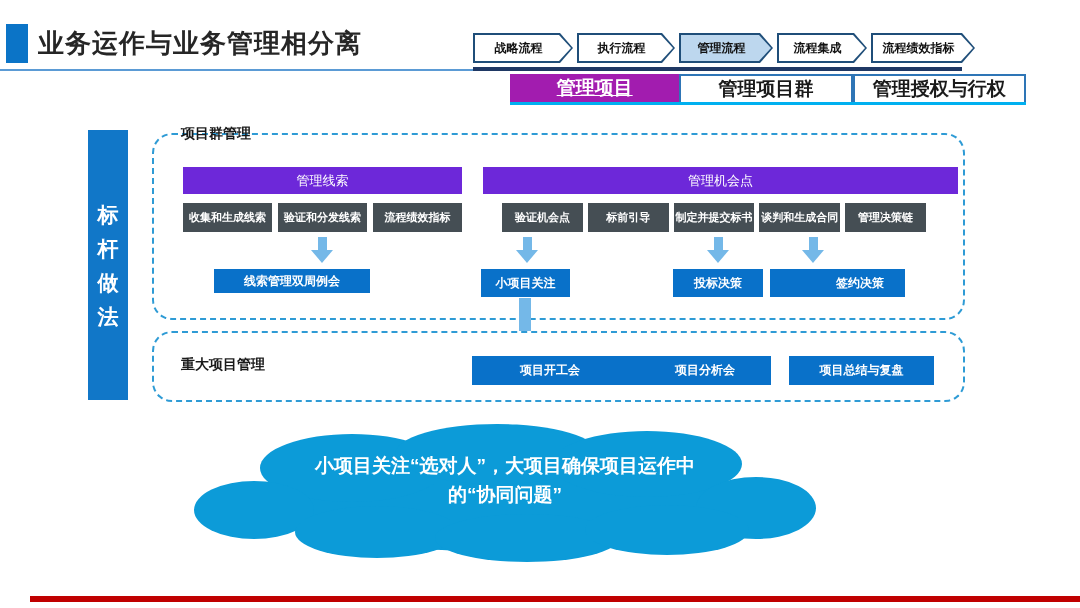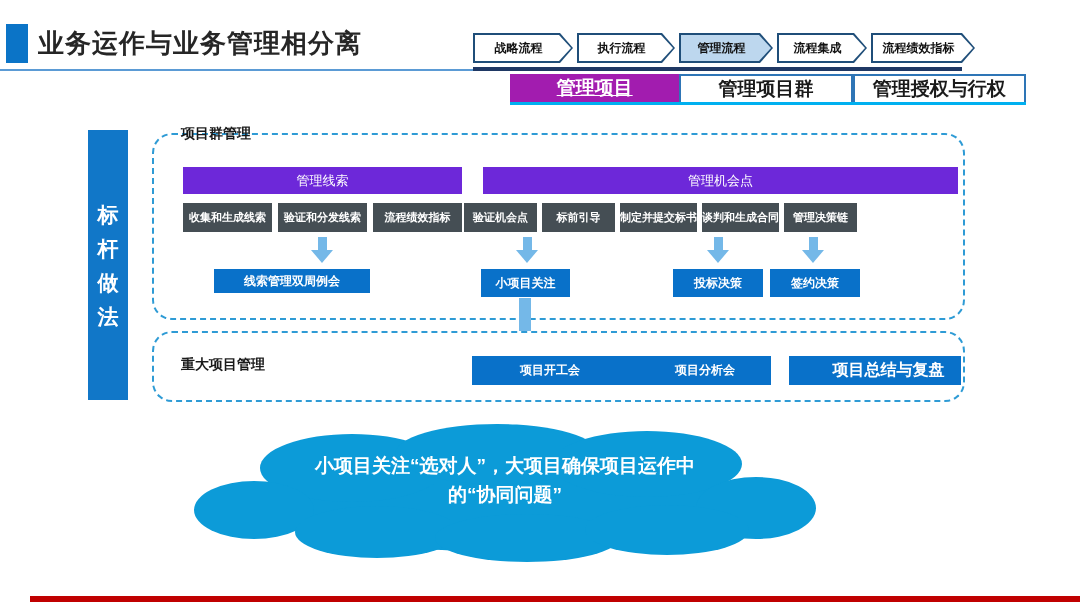--- a/index.html
+++ b/index.html
@@ -118,21 +118,21 @@
   <div class="section-label" style="left:181px;top:125px;">项目群管理</div>
 
   <div class="hdr" style="left:183px;width:279px;">管理线索</div>
   <div class="steps-row" style="left:183px;width:279px;gap:6px;">
     <div class="step" style="width:89px">收集和生成线索</div>
     <div class="step" style="width:89px">验证和分发线索</div>
     <div class="step" style="width:89px">流程绩效指标</div>
   </div>
 
   <div class="hdr" style="left:483px;width:475px;">管理机会点</div>
-  <div class="steps-row" style="left:464px;width:393px;gap:5px;">
+  <div class="steps-row" style="left:502px;width:424px;gap:5px;">
     <div class="step" style="width:91px">验证机会点</div>
     <div class="step" style="width:91px">标前引导</div>
     <div class="step" style="width:91px">制定并提交标书</div>
     <div class="step" style="width:91px">谈判和生成合同</div>
     <div class="step" style="width:91px">管理决策链</div>
   </div>
 
   <div class="arrow small" style="left:311px;top:237px;">
       <div class="shaft"></div>
       <div class="head"></div>
@@ -146,32 +146,32 @@
       <div class="head"></div>
     </div>
   <div class="arrow small" style="left:802px;top:237px;">
       <div class="shaft"></div>
       <div class="head"></div>
     </div>
 
   <div class="bluebox" style="left:214px;top:269px;width:156px;height:24px;font-size:12px;">线索管理双周例会</div>
   <div class="bluebox" style="left:481px;top:269px;width:89px;height:28px;font-size:12px;">小项目关注</div>
   <div class="bluebox" style="left:673px;top:269px;width:90px;height:28px;font-size:12px;">投标决策</div>
-  <div class="bluebox" style="left:770px;top:269px;width:90px;height:28px;font-size:12px;">签约决策</div>
+  <div class="bluebox" style="left:770px;top:269px;width:90px;height:28px;font-size:12px;padding-left:45px;">签约决策</div>
 
   <div class="arrow long" style="left:512px;top:298px;">
       <div class="shaft"></div>
       <div class="head"></div>
     </div>
 
   <div id="major-box" class="dashed-box"></div>
   <div class="section-label" style="left:181px;top:340px;margin-top:16px;">重大项目管理</div>
   <div class="bluebox" style="left:444px;top:356px;width:156px;height:29px;font-size:12px;margin-left:28px;">项目开工会</div>
   <div class="bluebox" style="left:617px;top:356px;width:132px;height:29px;font-size:12px;padding-left:22px;">项目分析会</div>
-  <div class="bluebox" style="left:789px;top:356px;width:145px;height:29px;font-size:16px;padding-left:27px;">项目总结与复盘</div>
+  <div class="bluebox" style="left:789px;top:356px;width:145px;height:29px;font-size:12px;">项目总结与复盘</div>
 
   <div class="cloud-wrap">
     <svg viewBox="0 0 626 142" width="626" height="142">
       <g fill="#0C9BD8">
         <ellipse cx="313" cy="74" rx="232" ry="54"></ellipse>
         <ellipse cx="160" cy="44" rx="92" ry="34"></ellipse>
         <ellipse cx="305" cy="30" rx="102" ry="30"></ellipse>
         <ellipse cx="455" cy="40" rx="95" ry="33"></ellipse>
         <ellipse cx="62" cy="86" rx="60" ry="29"></ellipse>
         <ellipse cx="564" cy="84" rx="60" ry="31"></ellipse>

